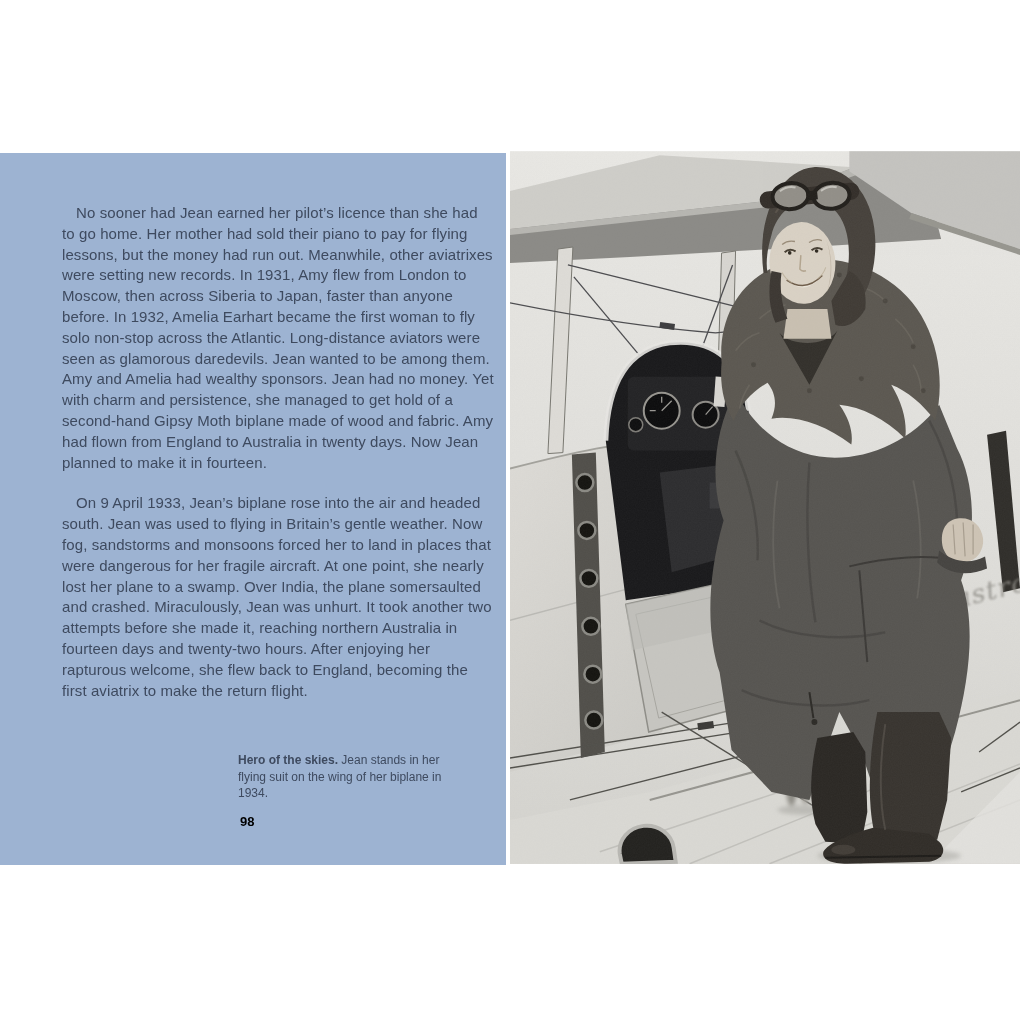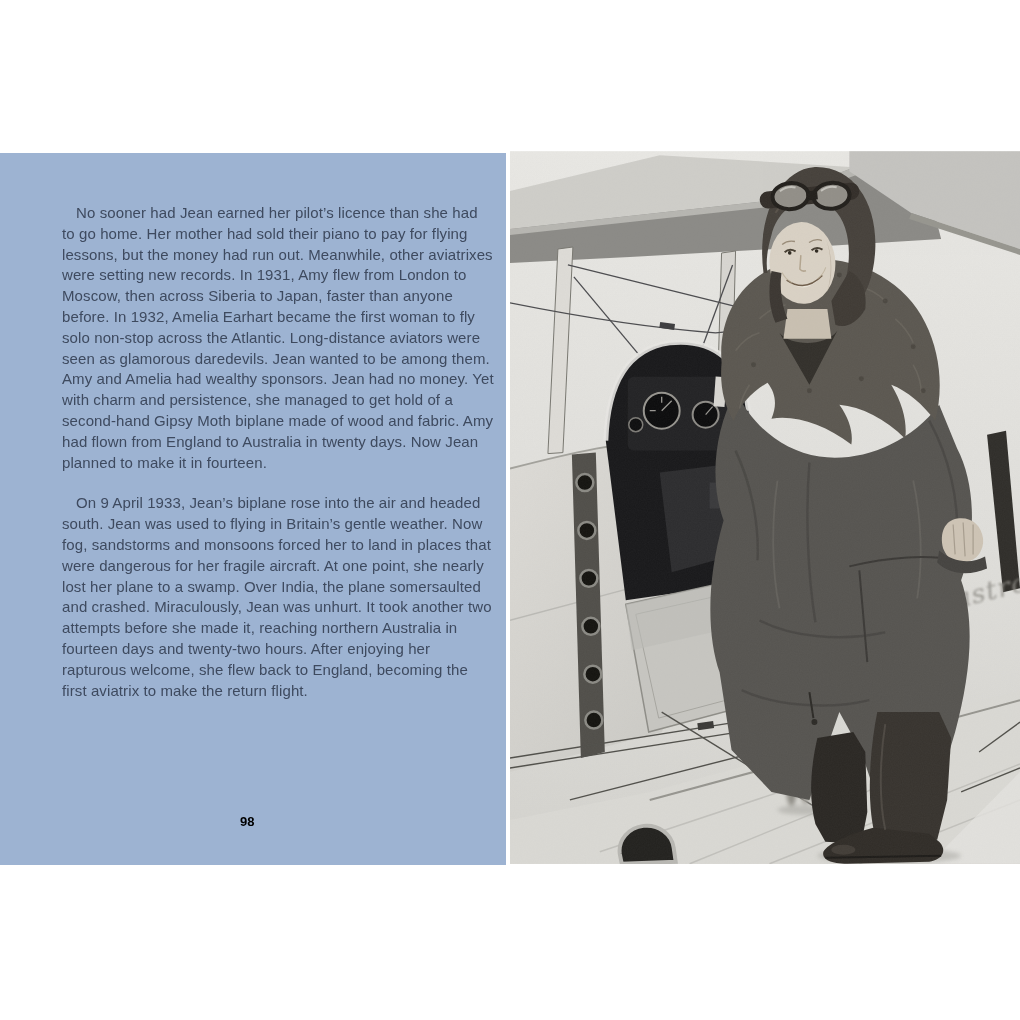--- a/index.html
+++ b/index.html
@@ -20,20 +20,21 @@
 </head>
 <body>
 
 <div class="page">
 
   <section class="text-panel">
     <div class="body-text">
       <p>No sooner had Jean earned her pilot’s licence than she had to go home. Her mother had sold their piano to pay for flying lessons, but the money had run out. Meanwhile, other aviatrixes were setting new records. In 1931, Amy flew from London to Moscow, then across Siberia to Japan, faster than anyone before. In 1932, Amelia Earhart became the first woman to fly solo non-stop across the Atlantic. Long-distance aviators were seen as glamorous daredevils. Jean wanted to be among them. Amy and Amelia had wealthy sponsors. Jean had no money. Yet with charm and persistence, she managed to get hold of a second-hand Gipsy Moth biplane made of wood and fabric. Amy had flown from England to Australia in twenty days. Now Jean planned to make it in fourteen.</p>
       <p>On 9 April 1933, Jean’s biplane rose into the air and headed south. Jean was used to flying in Britain’s gentle weather. Now fog, sandstorms and monsoons forced her to land in places that were dangerous for her fragile aircraft. At one point, she nearly lost her plane to a swamp. Over India, the plane somersaulted and crashed. Miraculously, Jean was unhurt. It took another two attempts before she made it, reaching northern Australia in fourteen days and twenty-two hours. After enjoying her rapturous welcome, she flew back to England, becoming the first aviatrix to make the return flight.</p>
     </div>
+    <p class="caption"><strong>Hero of the skies.</strong><span> Jean stands in her flying suit on the wing of her biplane in 1934.</span></p>
     <div class="page-number">98</div>
   </section>
 
   <figure class="photo" title="Black-and-white photograph of Jean in a fur-collared flying suit and goggled leather helmet, standing on the wing beside the open cockpit of her Gipsy Moth biplane">
     <svg viewBox="0 0 511 714" xmlns="http://www.w3.org/2000/svg">
       <defs>
         <linearGradient id="sky" x1="0" y1="0" x2="0" y2="1">
           <stop offset="0" stop-color="#e9e8e4"></stop>
           <stop offset="0.55" stop-color="#e0dfdb"></stop>
           <stop offset="1" stop-color="#d4d3ce"></stop>

